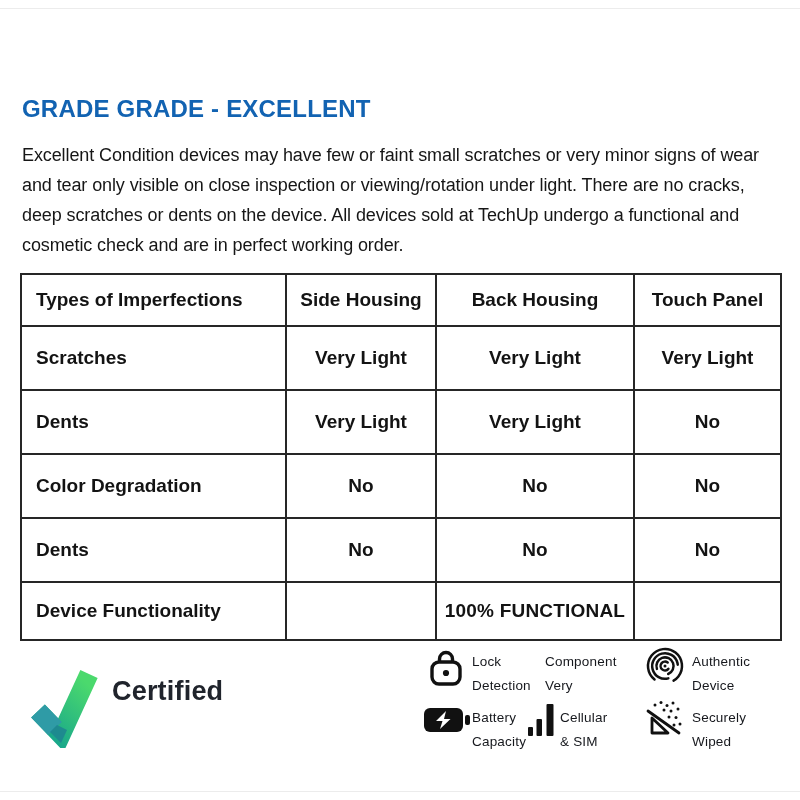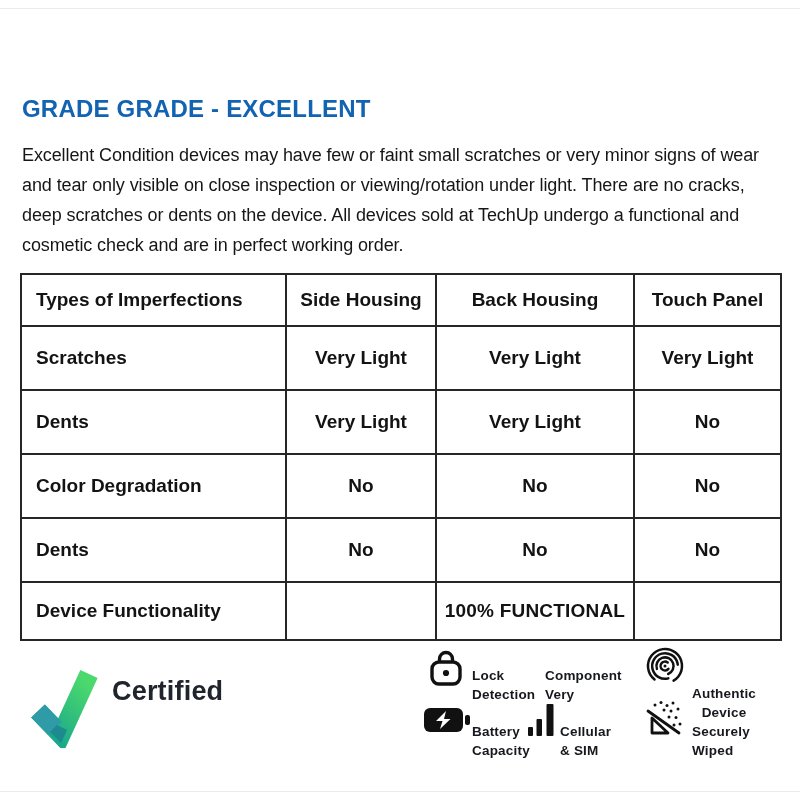--- a/index.html
+++ b/index.html
@@ -41,22 +41,22 @@
   .cert-brand {
     position:absolute; left:112px; top:676px;
     font-size:27px; font-weight:700; letter-spacing:0.2px; color:#20242c; line-height:30px;
   }
   .cert-subtitle {
     position:absolute; left:112px; top:707px;
     font-size:27px; font-weight:400; letter-spacing:0.3px; color:#23272f; line-height:30px;
   }
 
   .badge-label {
-    position:absolute; font-size:13.5px; font-weight:700; line-height:19px;
-    color:#16181d; white-space:pre-line; letter-spacing:0.2px;margin-top:16px;
+    position:absolute; font-size:13.5px; font-weight:400; line-height:24px;
+    color:#16181d; white-space:pre-line; letter-spacing:0.2px;
   }
   .badge-icon { position:absolute; }
   .icon-stroke { stroke:#111111; fill:none; }
 </style>
 </head>
 <body>
 
 <div class="canvas">
   <div class="edge-line edge-top"></div>
   <div class="edge-line edge-bottom"></div>
@@ -141,21 +141,21 @@
 
   <svg class="badge-icon" style="left:643px; top:644px;" width="44" height="44" viewBox="0 0 44 44">
     <g class="icon-stroke" stroke-width="2.5" stroke-linecap="round">
       <circle cx="22" cy="22" r="17" stroke-dasharray="86 30" transform="rotate(128 22 22)"></circle>
       <circle cx="22" cy="22" r="12.8" stroke-dasharray="62 19" transform="rotate(75 22 22)"></circle>
       <circle cx="22" cy="22" r="8.6" stroke-dasharray="40 14" transform="rotate(160 22 22)"></circle>
       <circle cx="22" cy="22" r="4.4" stroke-dasharray="20 8" transform="rotate(40 22 22)"></circle>
     </g>
     <circle cx="22" cy="22" r="1.5" fill="#111111"></circle>
   </svg>
-  <div class="badge-label" style="left:692px; top:668px;text-align:center;">Authentic
+  <div class="badge-label" style="left:692px; top:650px;">Authentic
 Device</div>
 
   <svg class="badge-icon" style="left:423px; top:706px;" width="48" height="28" viewBox="0 0 48 28">
     <rect x="1" y="2" width="39" height="24" rx="6" fill="#111111"></rect>
     <rect x="42" y="9" width="5" height="10" rx="2" fill="#111111"></rect>
     <polygon points="23,5 13,15 19.5,15 17,23 27.5,13 21,13" fill="#ffffff"></polygon>
   </svg>
   <div class="badge-label" style="left:472px; top:706px;">Battery
 Capacity</div>
 

